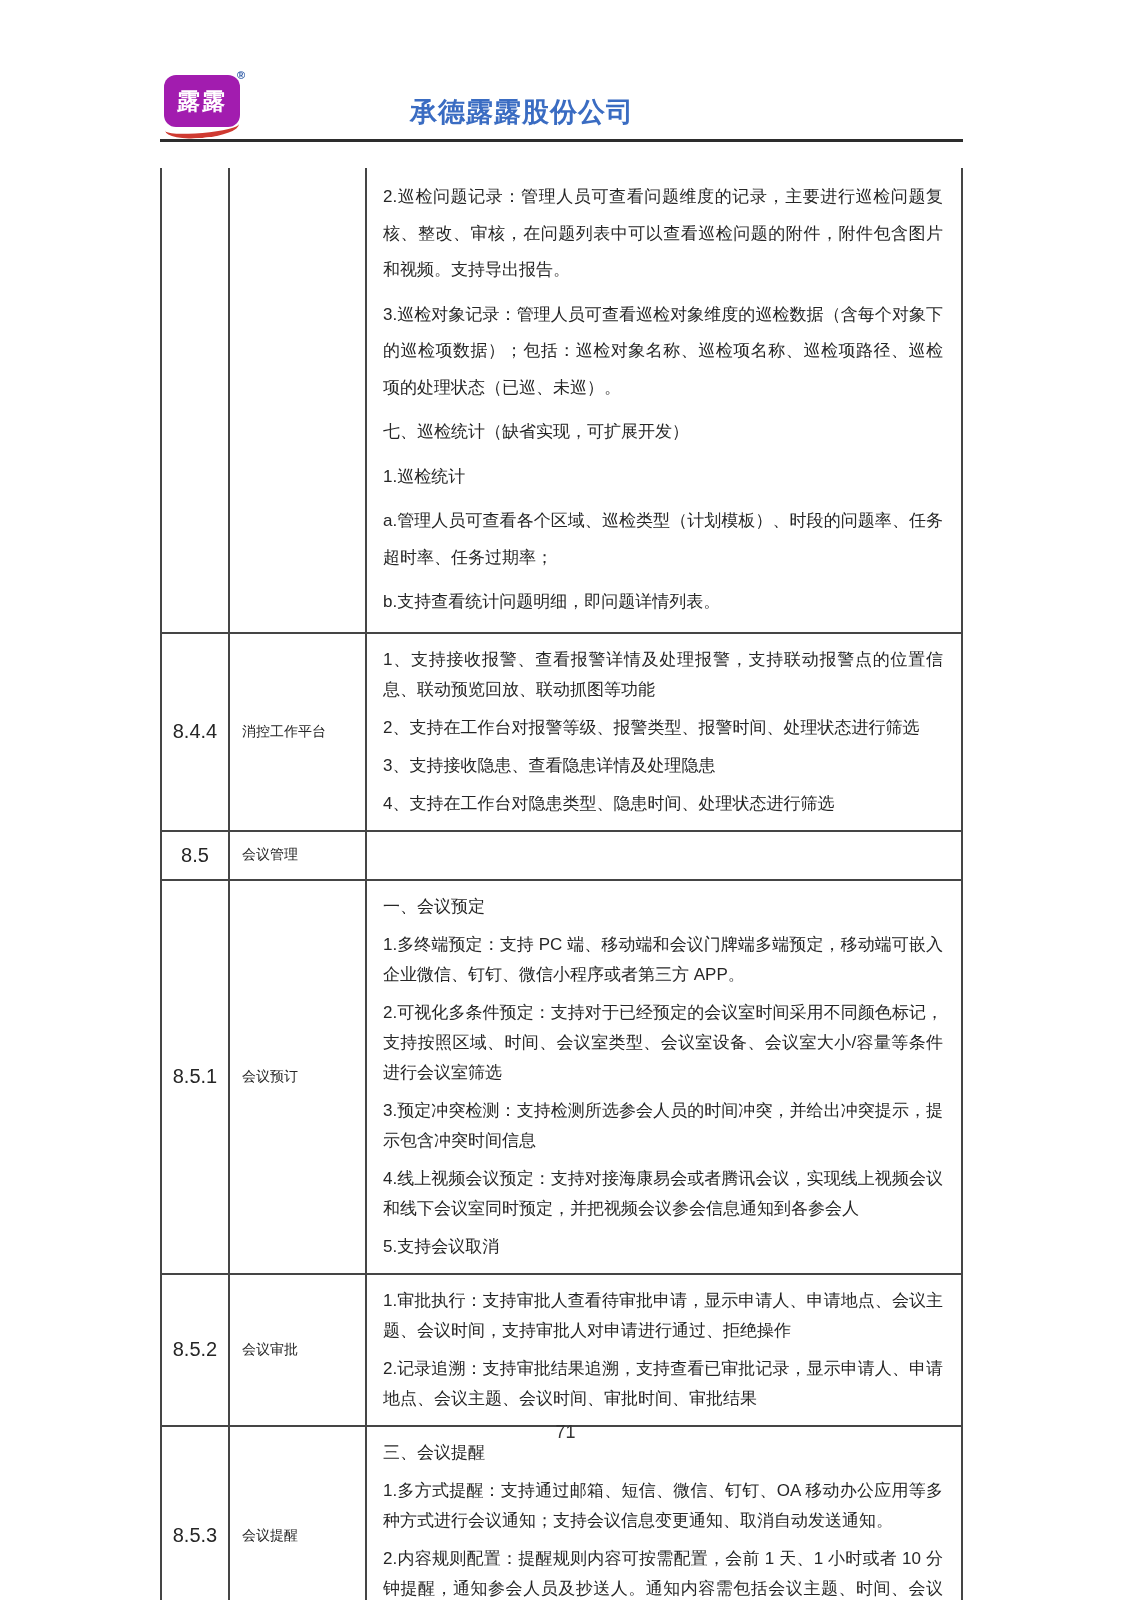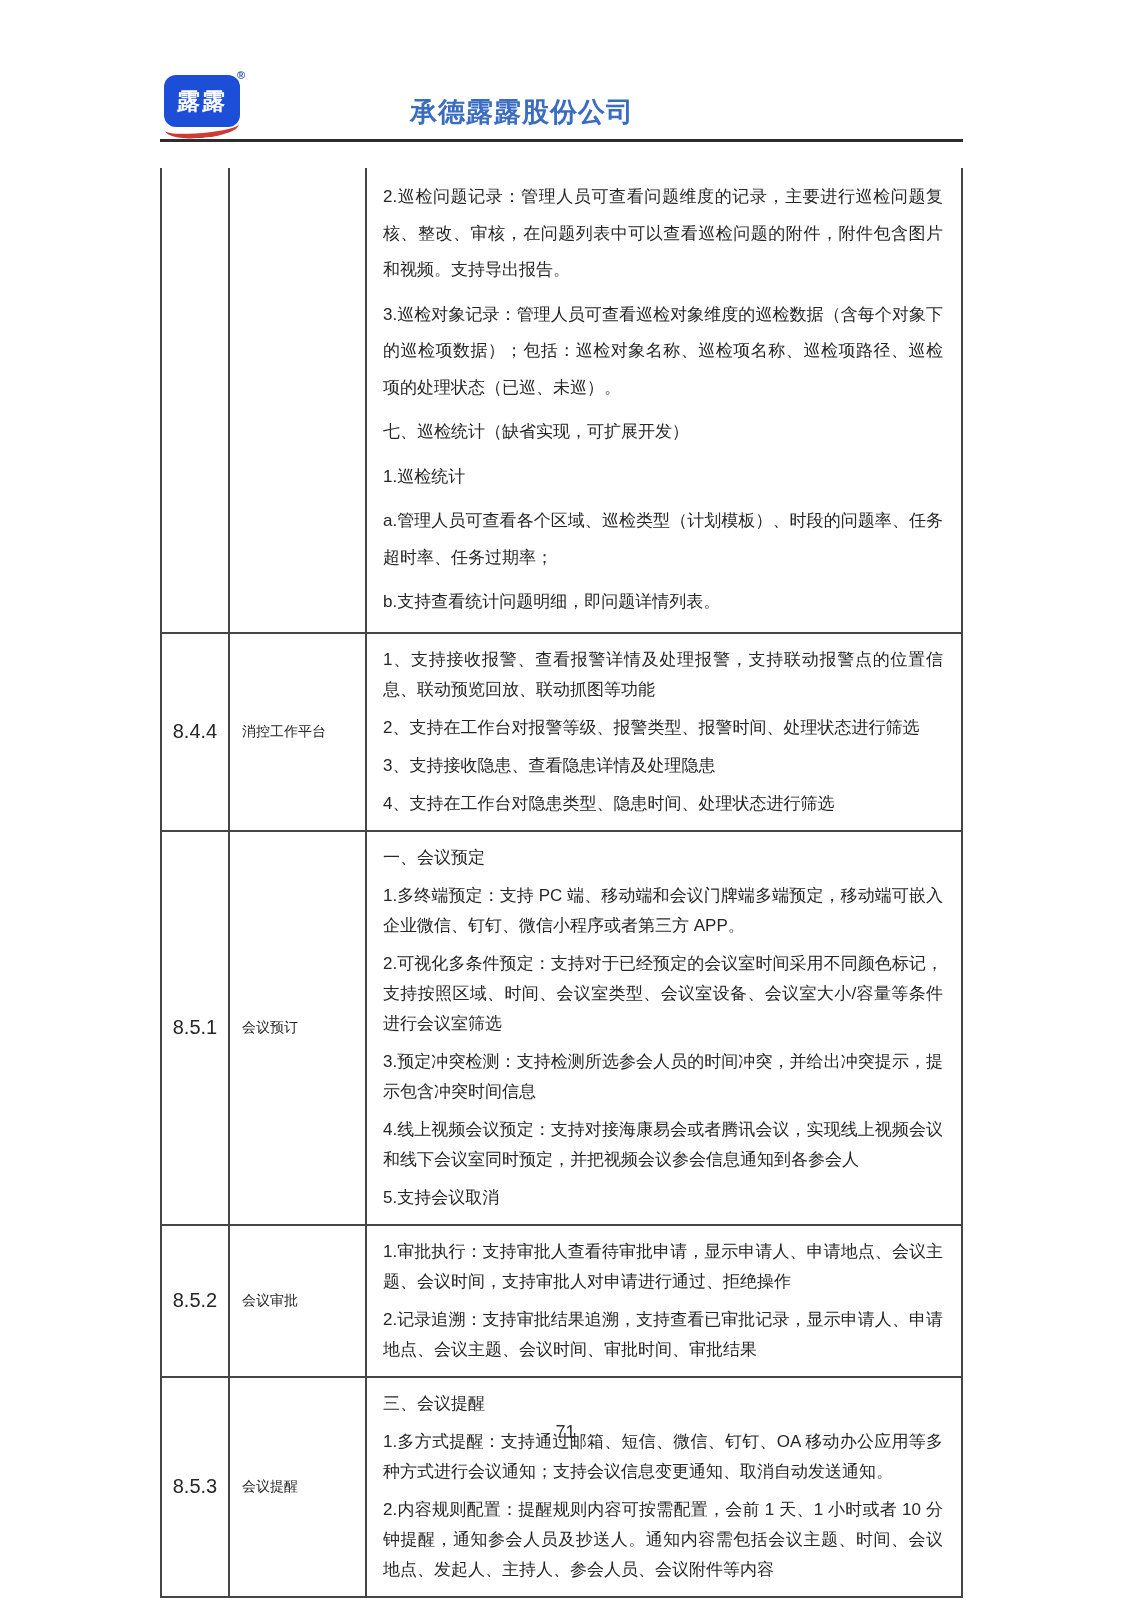--- a/index.html
+++ b/index.html
@@ -6,21 +6,21 @@
   .page {
     position:relative; width:1131px; height:1600px; background:#ffffff;
     margin:0 auto; font-family:"Liberation Sans", sans-serif; color:#262626;
     overflow:hidden;
   }
 
   
   .logo { position:absolute; left:164px; top:73px; width:78px; height:66px; }
   .logo-rect {
     position:absolute; left:0; top:2px; right:2px; bottom:12px;
-    background:#1d4ed8; border-radius:12px;
+    background:#a21caf; border-radius:12px;
     color:#ffffff; font-weight:bold; font-size:23px; letter-spacing:2px;
     display:flex; align-items:center; justify-content:center;
   }
   .logo-reg {
     position:absolute; right:-3px; top:-4px; font-size:11px; color:#1b4c9f;
     font-weight:bold;
   }
   .logo-swoosh {
     position:absolute; left:1px; bottom:1px; width:74px; height:16px;
     border-bottom:5px solid #cf3a31; border-radius:50%;
@@ -95,20 +95,25 @@
       <td class="c-num">8.4.4</td>
       <td class="c-name">消控工作平台</td>
       <td class="c-text">
         <p>1、支持接收报警、查看报警详情及处理报警，支持联动报警点的位置信息、联动预览回放、联动抓图等功能</p>
         <p>2、支持在工作台对报警等级、报警类型、报警时间、处理状态进行筛选</p>
         <p>3、支持接收隐患、查看隐患详情及处理隐患</p>
         <p>4、支持在工作台对隐患类型、隐患时间、处理状态进行筛选</p>
       </td>
     </tr>
 
+    <tr class="lh-b" style="height:32px">
+      <td class="c-num">8.5</td>
+      <td class="c-name">会议管理</td>
+      <td class="c-text"></td>
+    </tr>
 
     <tr class="lh-b" style="height:323px">
       <td class="c-num">8.5.1</td>
       <td class="c-name">会议预订</td>
       <td class="c-text">
         <p>一、会议预定</p>
         <p>1.多终端预定：支持 PC 端、移动端和会议门牌端多端预定，移动端可嵌入企业微信、钉钉、微信小程序或者第三方 APP。</p>
         <p>2.可视化多条件预定：支持对于已经预定的会议室时间采用不同颜色标记，支持按照区域、时间、会议室类型、会议室设备、会议室大小/容量等条件进行会议室筛选</p>
         <p>3.预定冲突检测：支持检测所选参会人员的时间冲突，并给出冲突提示，提示包含冲突时间信息</p>
         <p>4.线上视频会议预定：支持对接海康易会或者腾讯会议，实现线上视频会议和线下会议室同时预定，并把视频会议参会信息通知到各参会人</p>

